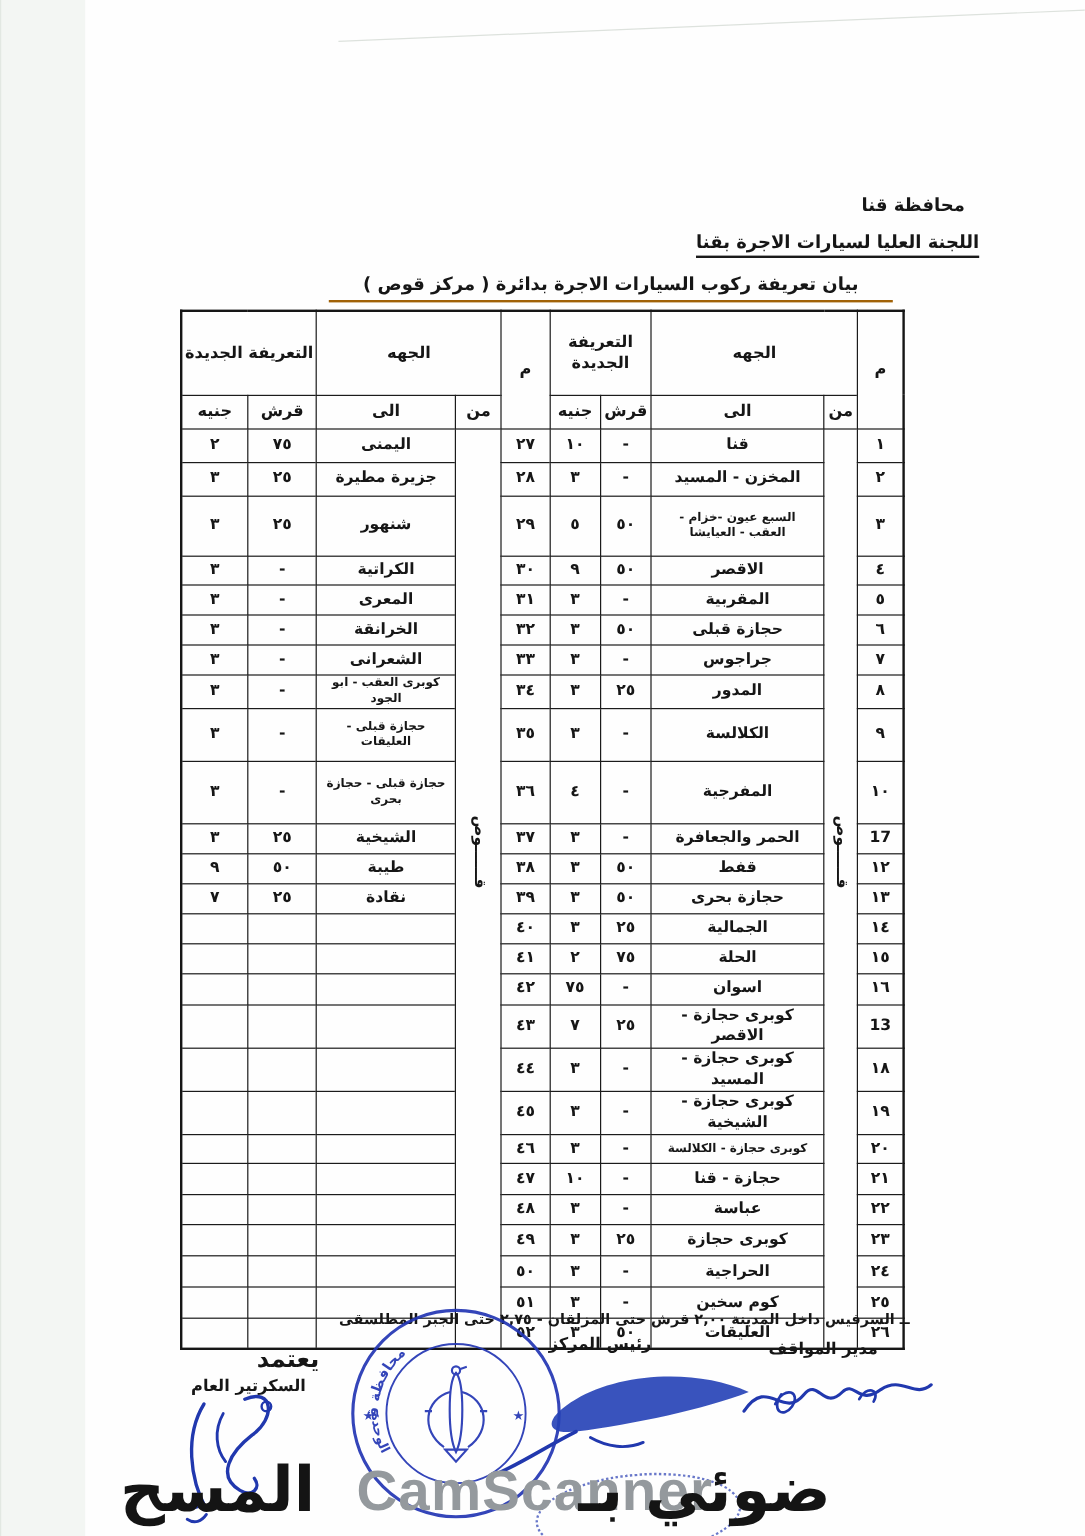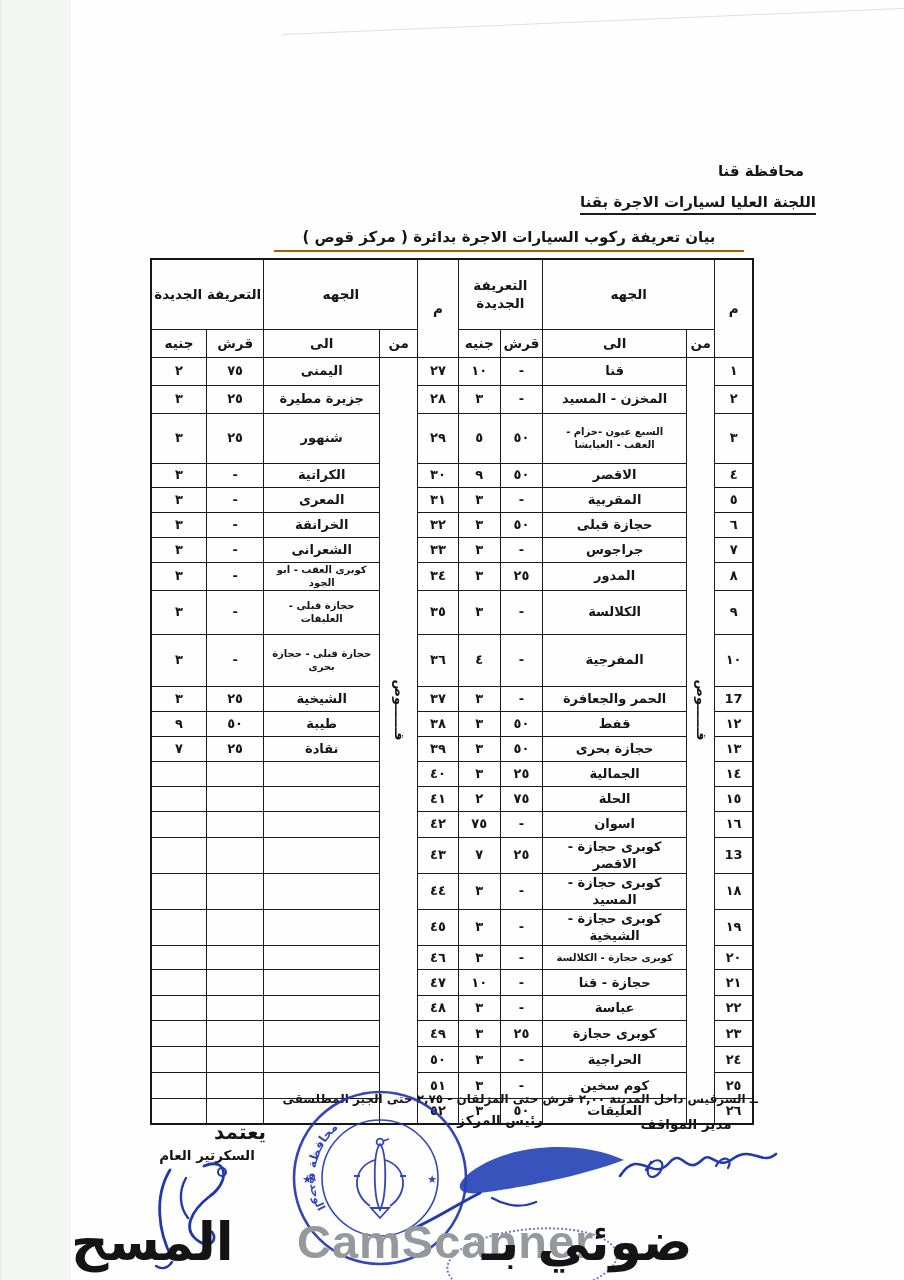--- a/index.html
+++ b/index.html
@@ -38,21 +38,21 @@
   .lbl-head{top:1112px;left:448px;width:104px;}
   .lbl-approve{top:1120px;left:202px;width:76px;font-size:20px;}
   .lbl-secretary{top:1147px;left:144px;width:126px;}
   .ink{stroke:#2138ae;fill:none;stroke-linecap:round;stroke-linejoin:round;}
   .stamp{top:1086px;left:288px;opacity:.92;}
   .dotted-oval{top:1228px;left:446px;width:168px;height:64px;border:2px dotted #2b40b4;border-radius:50%;transform:rotate(-5deg);opacity:.7;}
   
   .wm{top:1206px;left:0;width:904px;height:74px;overflow:hidden;direction:ltr;}
   .wm .brand{position:absolute;left:297px;top:8px;font-size:47px;font-weight:bold;color:#94999d;letter-spacing:1px;font-family:"Liberation Sans","DejaVu Sans",sans-serif;}
   .wm .ar{position:absolute;top:6px;font-size:52px;font-weight:900;color:#141414;}
-  .wm .ar1{left:71px;}
+  .wm .ar1{left:100px;}
   .wm .ar2{left:482px;}
 </style>
 </head>
 <body>
 
 <div class="abs page-edge"></div>
 <div class="abs crease"></div>
 
 <div class="abs gov-title">محافظة قنا</div>
 <div class="abs committee">اللجنة العليا لسيارات الاجرة بقنا</div>

